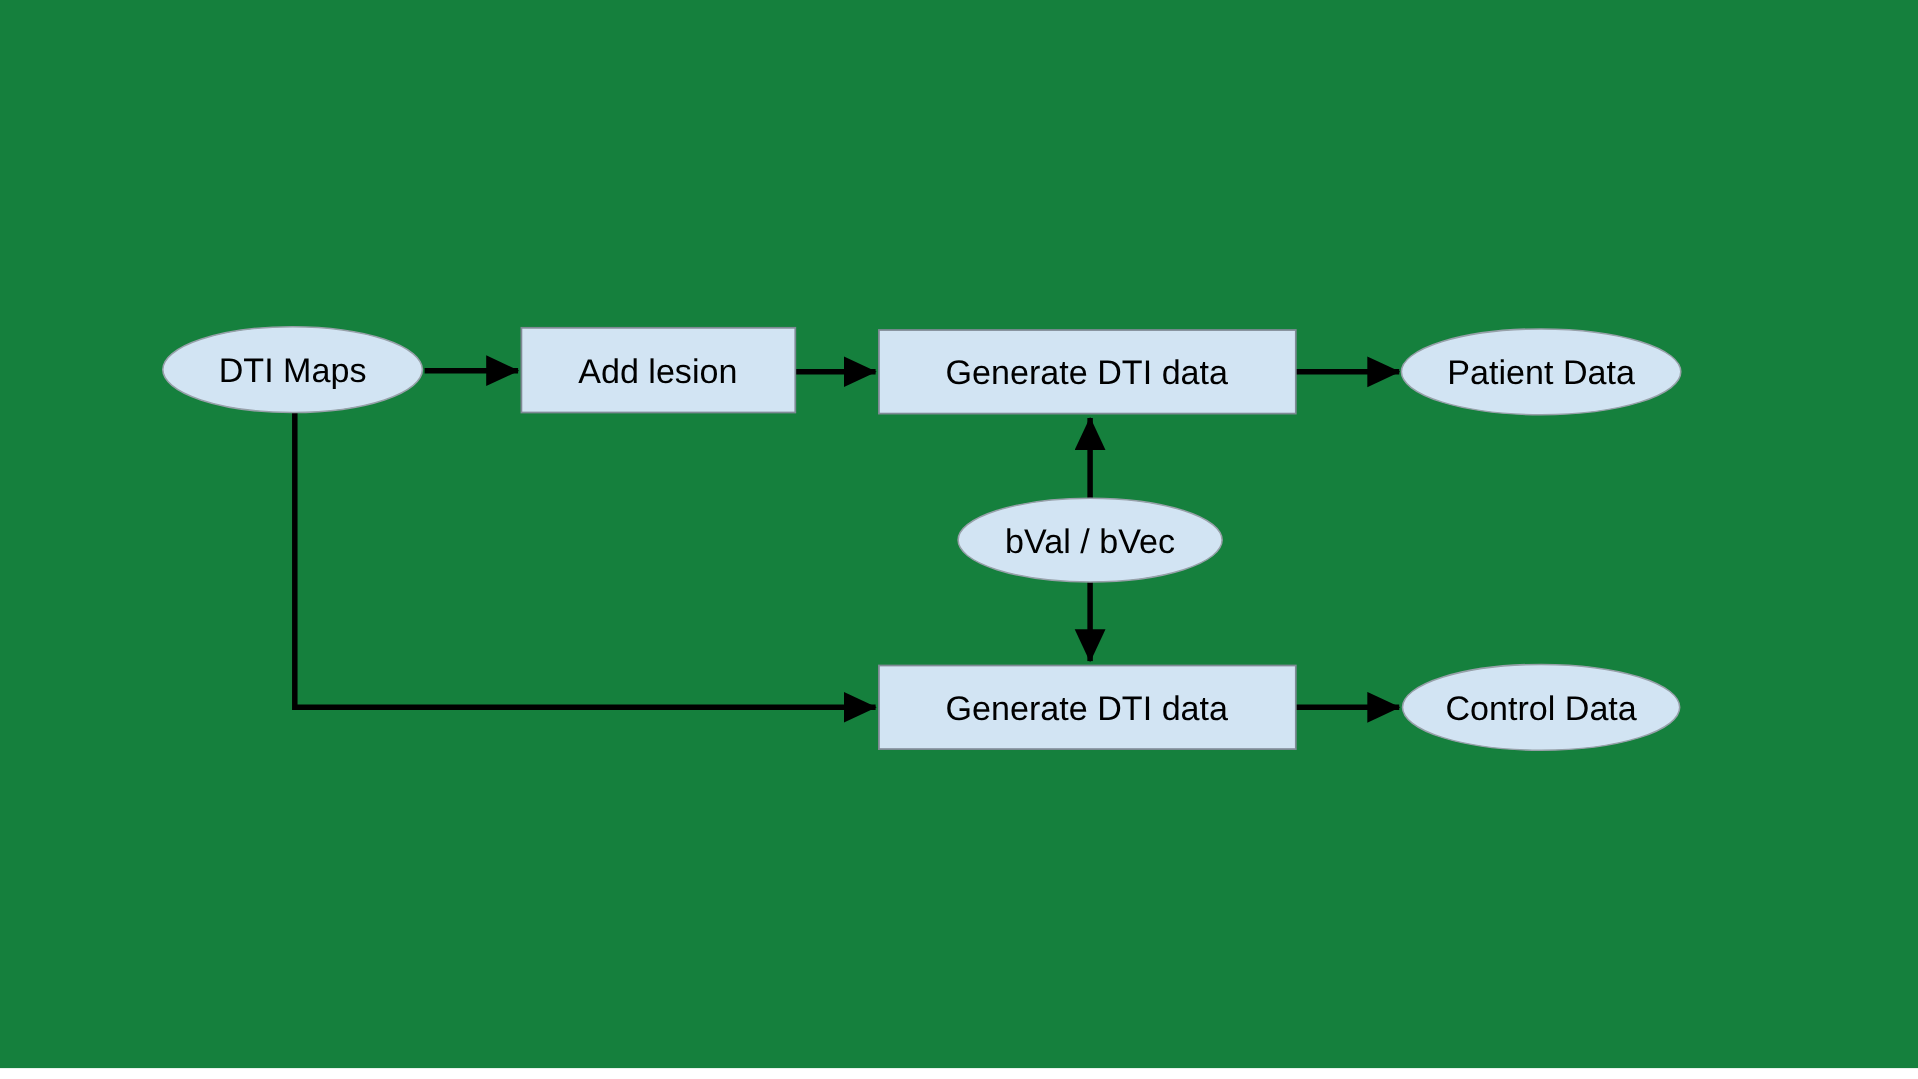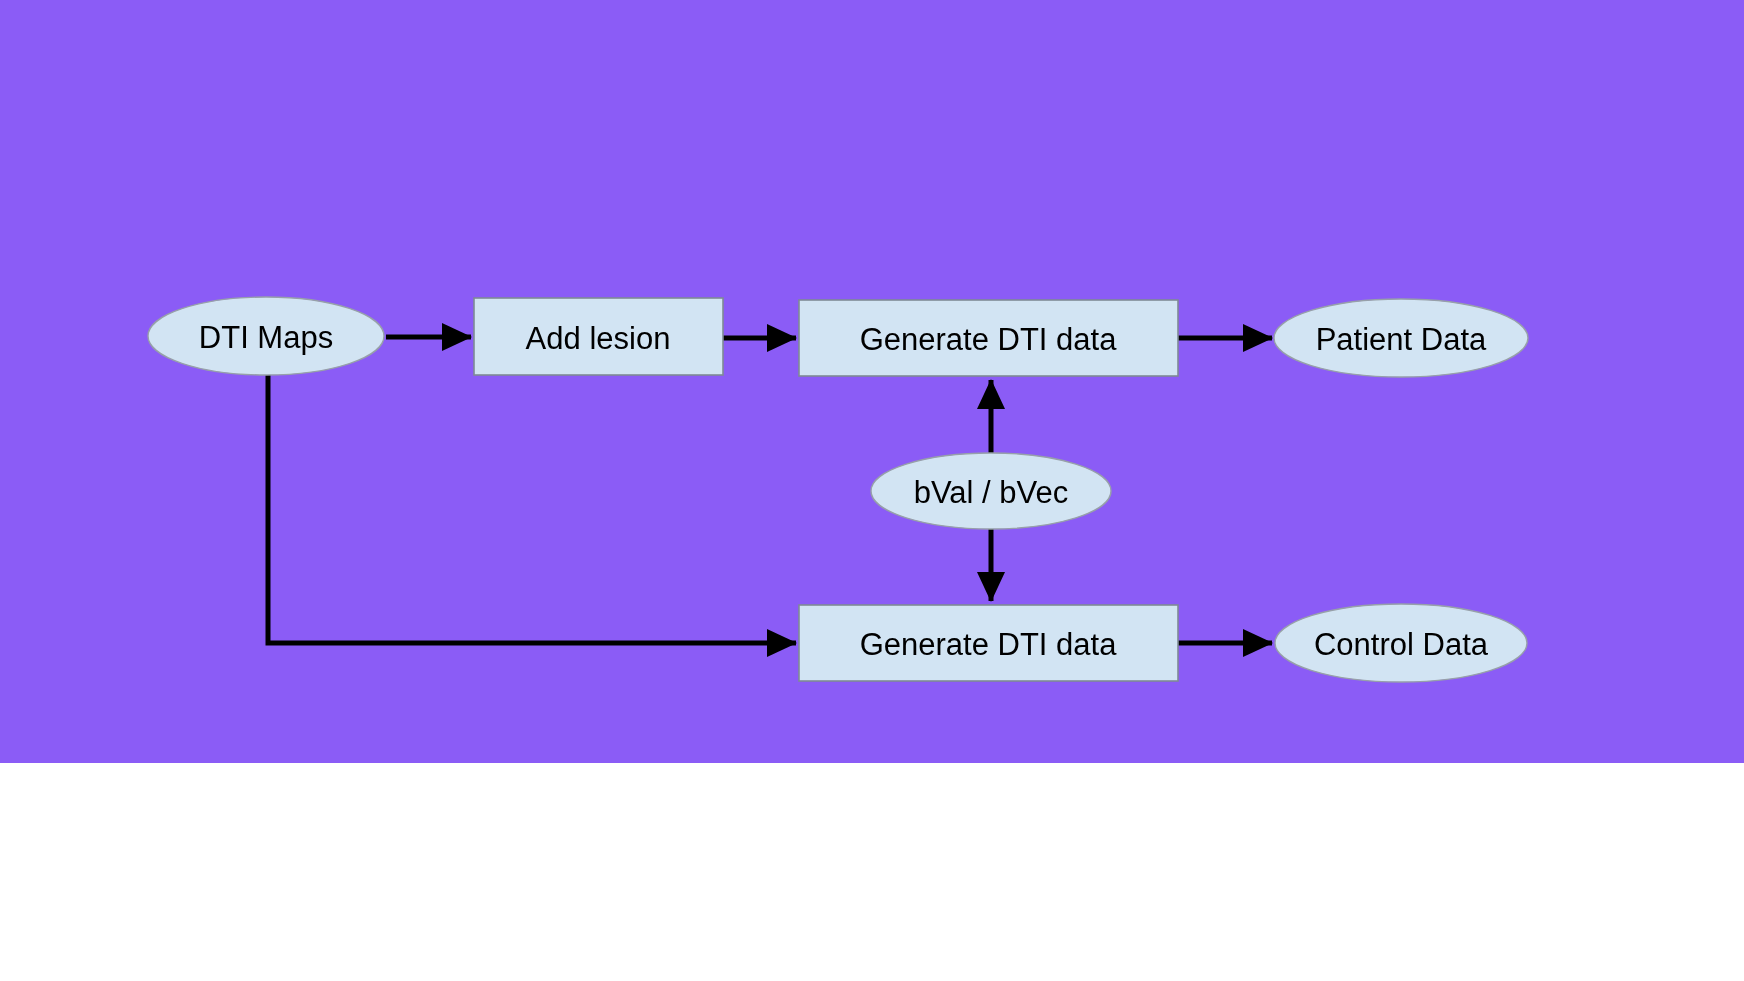--- a/index.html
+++ b/index.html
@@ -6,22 +6,22 @@
     margin: 0;
     padding: 0;
     background: #ffffff;
     width: 1744px;
     height: 981px;
     overflow: hidden;
   }
   .canvas {
     position: relative;
     width: 1744px;
-    height: 763px;
-    background: #8b5cf6;
+    height: 971px;
+    background: #15803d;
   }
   svg.flowchart {
     display: block;
     width: 1744px;
     height: 981px;
   }
   svg.flowchart text {
     font-family: "Liberation Sans", "DejaVu Sans", sans-serif;
     font-size: 31px;
     fill: #000000;

